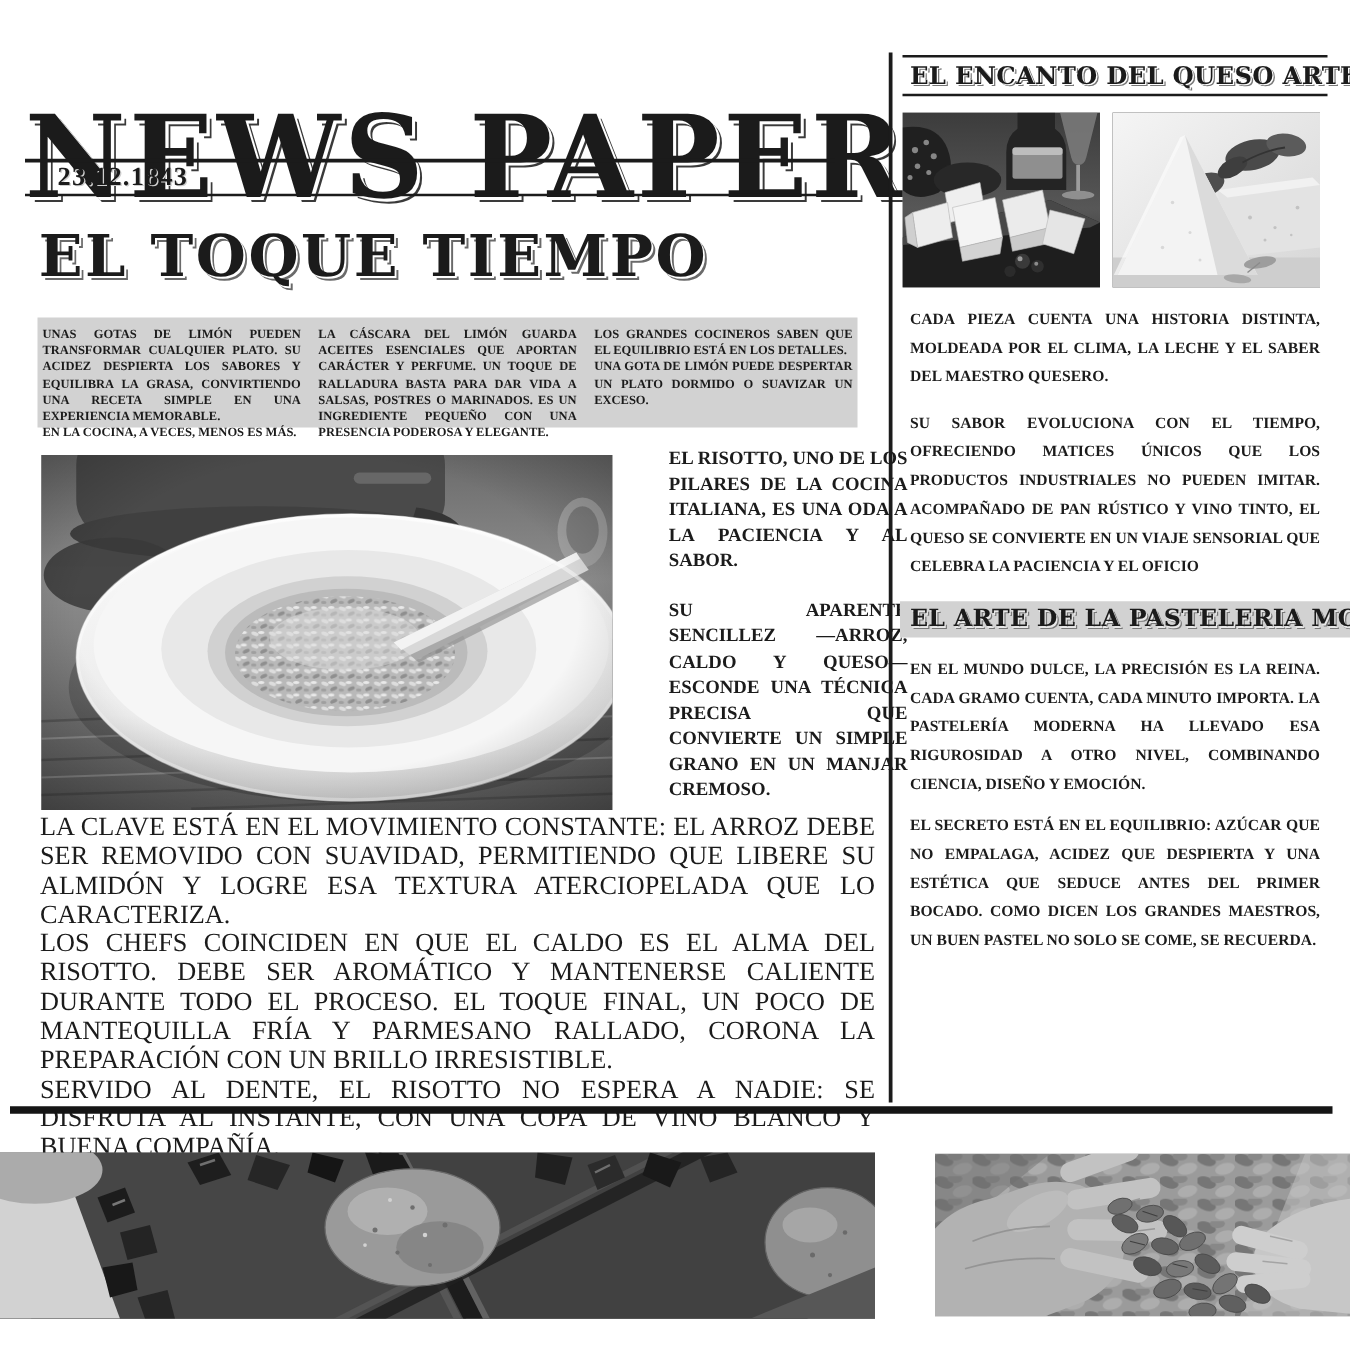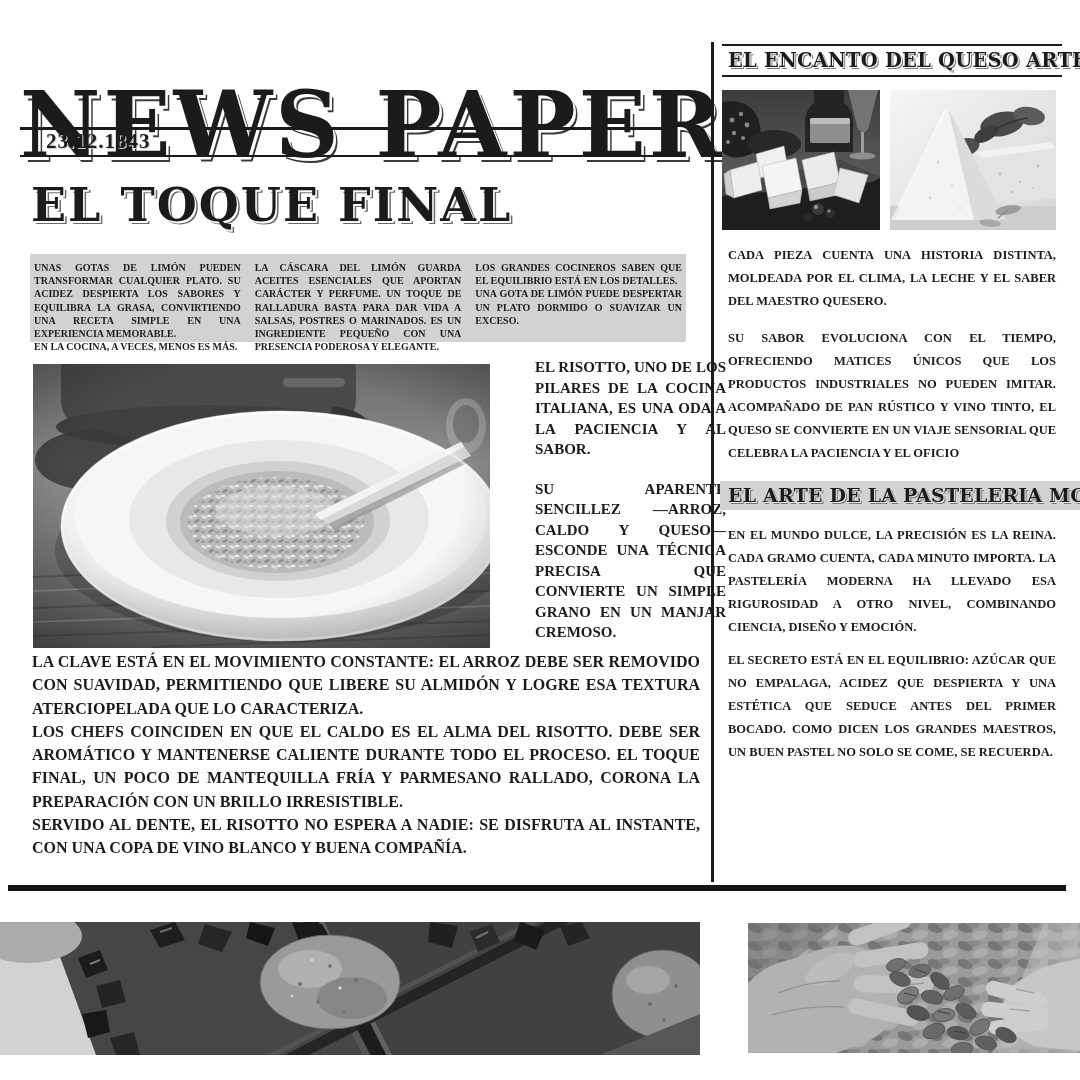--- a/index.html
+++ b/index.html
@@ -26,21 +26,21 @@
     box-sizing:border-box;padding:7px 4px;display:grid;grid-template-columns:1fr 1fr 1fr;
     column-gap:14px;}
   .intro-band p{margin:0;font-size:10px;line-height:13.2px;font-weight:bold;
     text-align:justify;}
   .figure{overflow:hidden;background:#777;}
   .fig-risotto{left:33px;top:364px;width:457px;height:284px;}
   .aside-col{left:502px;top:357px;width:191px;margin-left:33px;}
   .aside-col p{margin:0 0 19px 0;font-size:15px;line-height:20.5px;font-weight:bold;
     text-align:justify;}
   .body-col{left:32px;top:650px;width:668px;}
-  .body-col p{margin:0;font-size:16px;line-height:23.3px;font-weight:bold;
+  .body-col p{margin:0;font-size:21px;line-height:23.3px;font-weight:normal;
     text-align:justify;}
   
   .divider-v{left:711px;top:42px;width:2.5px;height:840px;background:#1b1b1b;}
   .sidebar{left:722px;top:44px;width:340px;}
   .sb-rule{width:340px;height:2px;background:#1b1b1b;}
   .sb-headline{margin:3px 0 3px 6px;font-family:"DejaVu Serif",serif;font-weight:bold;
     font-size:19.5px;letter-spacing:0.2px;white-space:nowrap;
     text-shadow:1px 1px 0 #ffffff,2px 2px 0 #777;}
   .sb-photos{display:flex;gap:10px;margin-top:13px;height:140px;}
   .sb-photos .figure{height:140px;}
@@ -61,21 +61,21 @@
 </head>
 <body>
 
 <div class="page">
 
   <h1 class="abs masthead-title">NEWS PAPER</h1>
   <div class="abs rule rule-a"></div>
   <div class="abs issue-date">23.12.1843</div>
   <div class="abs rule rule-b"></div>
 
-  <h2 class="abs headline-main" style="margin:0;">EL TOQUE FINAL</h2>
+  <h2 class="abs headline-main" style="margin:0;">EL TOQUE TIEMPO</h2>
 
   <section class="abs intro-band">
     <div>
       <p>UNAS GOTAS DE LIMÓN PUEDEN TRANSFORMAR CUALQUIER PLATO. SU ACIDEZ DESPIERTA LOS SABORES Y EQUILIBRA LA GRASA, CONVIRTIENDO UNA RECETA SIMPLE EN UNA EXPERIENCIA MEMORABLE.</p>
       <p>EN LA COCINA, A VECES, MENOS ES MÁS.</p>
     </div>
     <div>
       <p>LA CÁSCARA DEL LIMÓN GUARDA ACEITES ESENCIALES QUE APORTAN CARÁCTER Y PERFUME. UN TOQUE DE RALLADURA BASTA PARA DAR VIDA A SALSAS, POSTRES O MARINADOS. ES UN INGREDIENTE PEQUEÑO CON UNA PRESENCIA PODEROSA Y ELEGANTE.</p>
     </div>
     <div>

